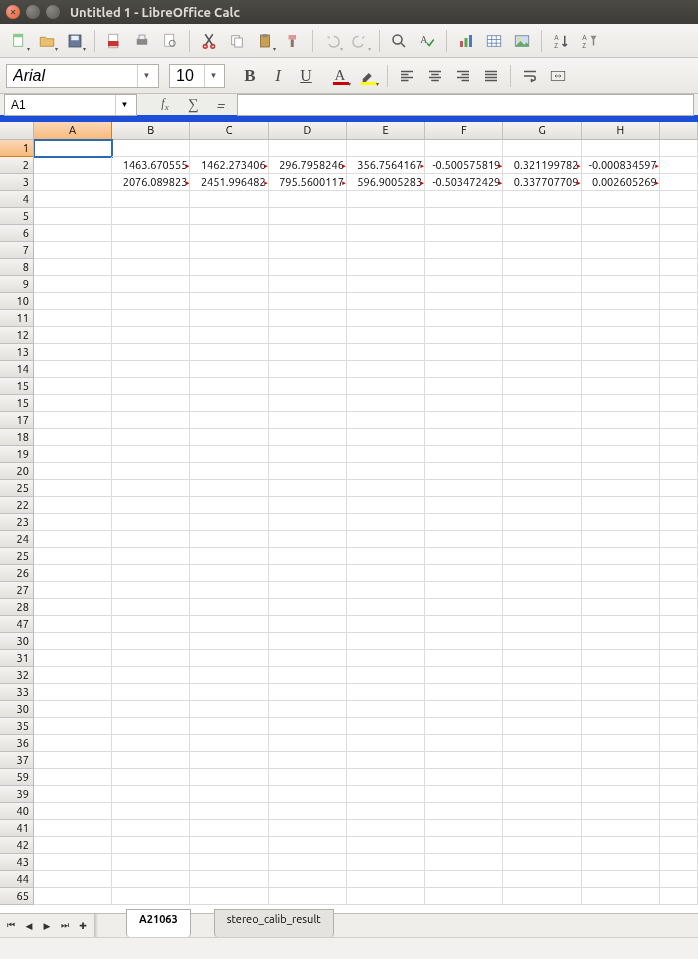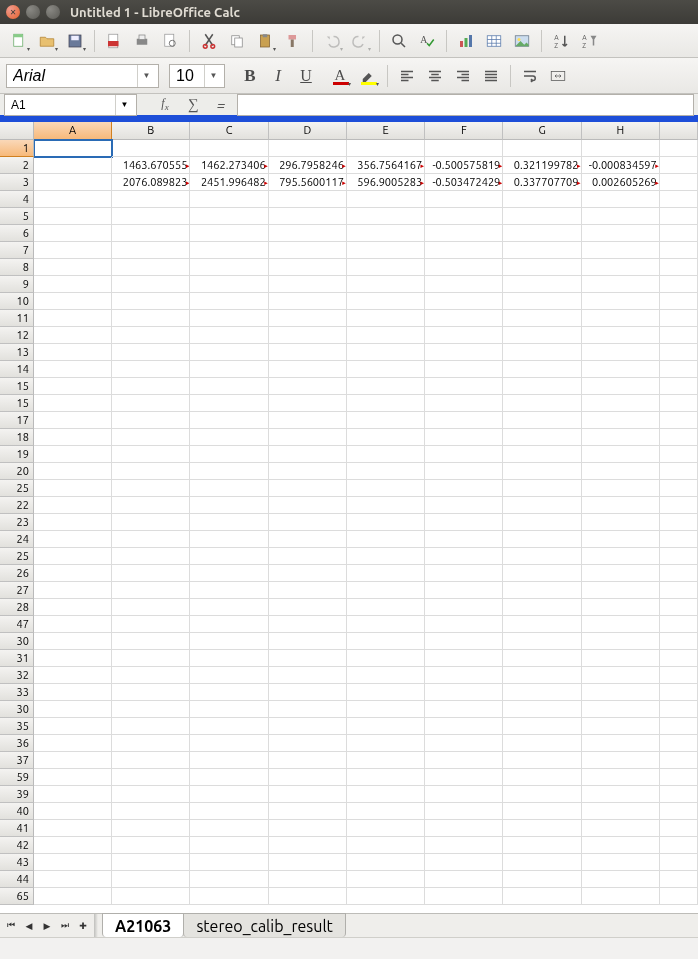--- a/index.html
+++ b/index.html
@@ -51,21 +51,21 @@
   .row { display:flex; height:17px; }
   .cell { width:82px; border-right:1px solid #dcdcdc; border-bottom:1px solid #dcdcdc; font-size:11px; padding:0 2px; text-align:right; line-height:16px; white-space:nowrap; overflow:hidden; position:relative;}
   .cell.trunc::after { content:"▸"; position:absolute; right:0px; top:0; font-size:7px; color:#c00;}
   .cell.selected { outline:2px solid #2a6bb5; outline-offset:-1px; background:white; border-color:#2a6bb5;}
 
   
   .bottombar { height:24px; background:#efeeeb; border-top:1px solid #bdbcb8; display:flex; align-items:stretch;}
   .navbtns { display:flex; align-items:center; padding:0 2px; gap:0;}
   .nbtn { width:18px; height:18px; display:flex;align-items:center;justify-content:center; font-size:9px; color:#333;}
   .tabs { display:flex; align-items:flex-end; margin-left:4px;}
-  .tab { padding: 3px 12px 2px; background:#e4e3df; border:1px solid #b0afab; border-bottom:none; font-size:16px; border-radius: 0 0 4px 4px; position:relative; top:0; margin-right:-1px;}
+  .tab { padding: 3px 12px 12px; background:#e4e3df; border:1px solid #b0afab; border-bottom:none; font-size:11px; border-radius: 0 0 4px 4px; position:relative; top:0; margin-right:-1px;margin-left:24px;}
   .tab.active { background:white; font-weight:bold; z-index:2;}
   .split-line { height:100%; width:4px; background:linear-gradient(to right,#bfbfbc,#efeeeb);}
   .hscroll { flex:1; }
   
   .statusbar { height:22px; background:#f2f1f0; border-top:1px solid #d0cfca;}
 
   .color-swatch-under { width:16px; height:3px; position:absolute; bottom:3px; left:5px;}
 </style>
 </head>
 <body>

